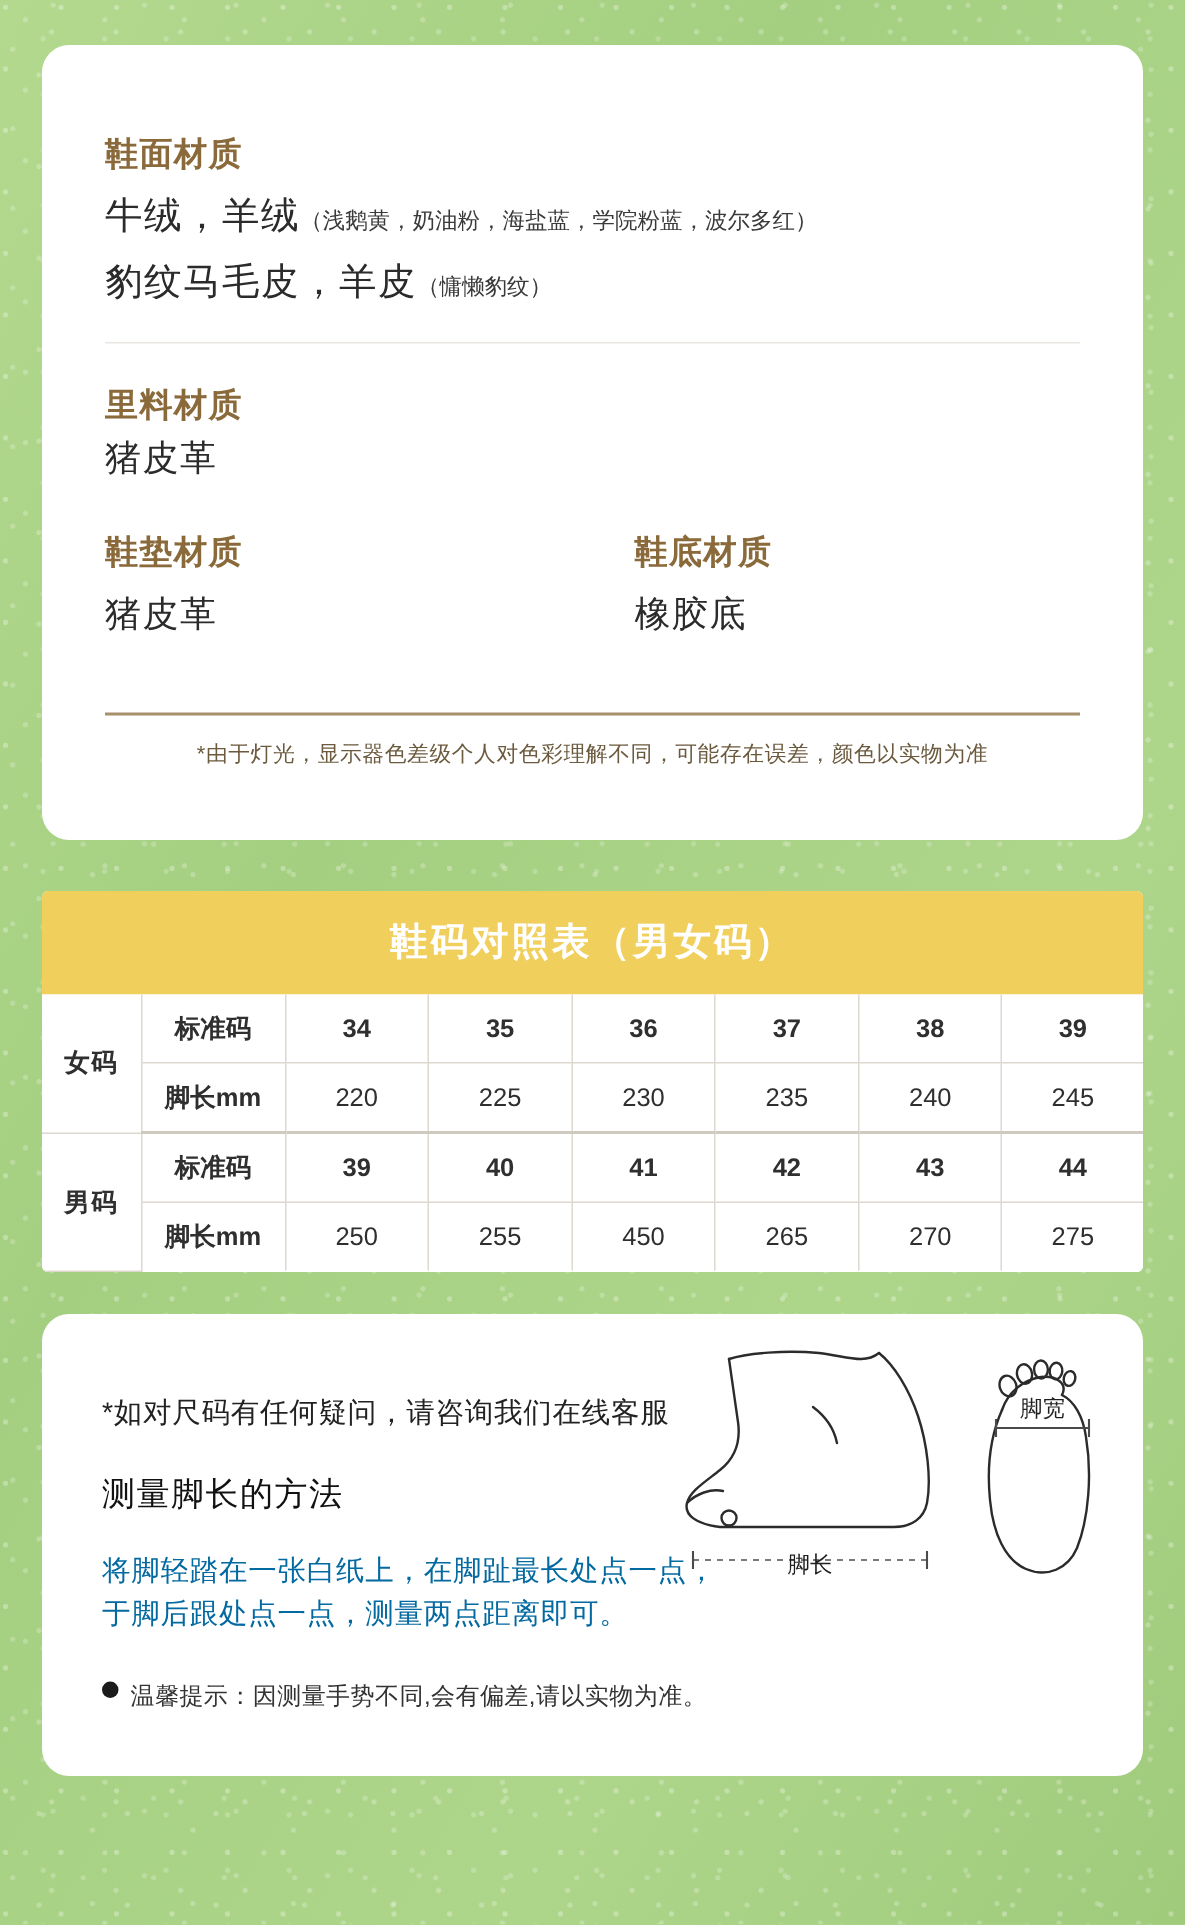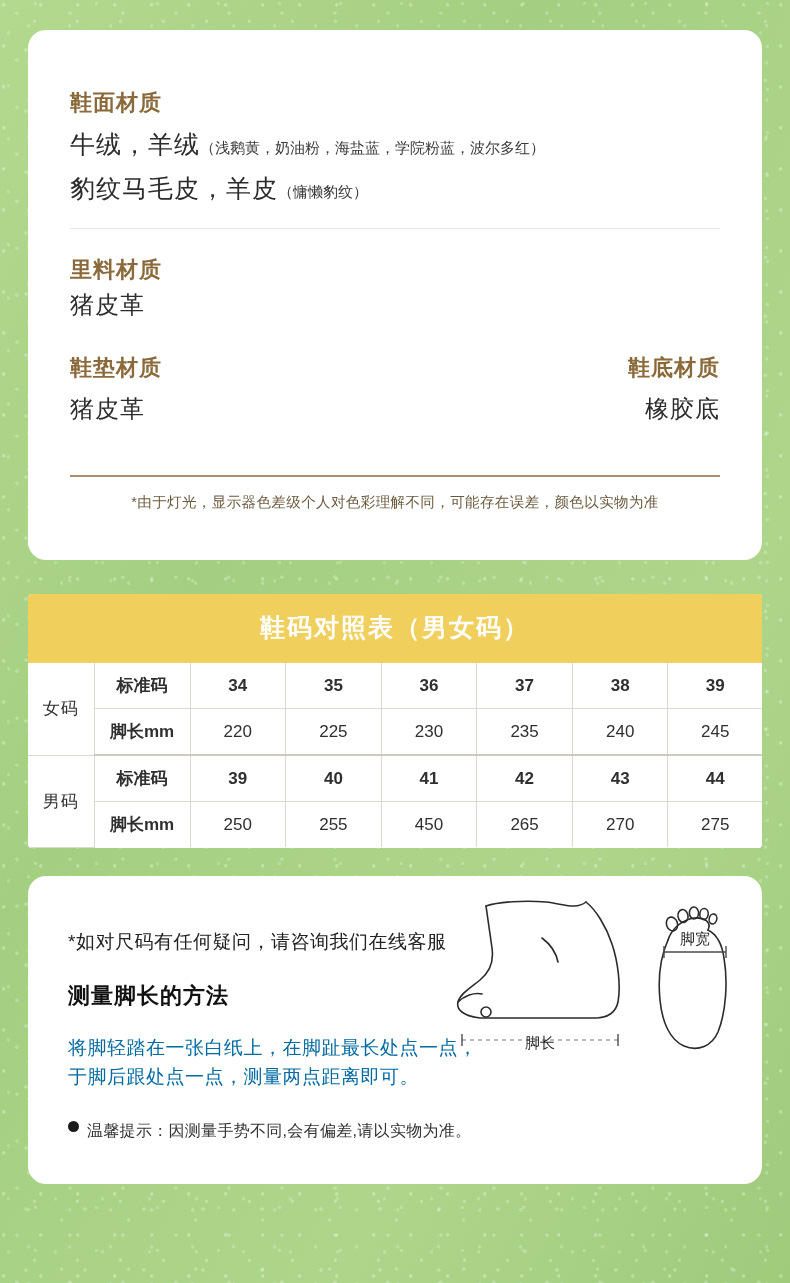--- a/index.html
+++ b/index.html
@@ -68,21 +68,21 @@
     background: #e9e5df;
     margin: 22px 0 26px 0;
   }
   .mat-lining-h { margin-bottom: 4px; }
   .mat-lining-v { font-size: 24px; color: #2b2b2b; margin: 4px 0 0 0; letter-spacing: 1px; }
   .two-col {
     display: flex;
     margin-top: 32px;
   }
   .two-col .col { width: 50%; }
-  .two-col .col.second { padding-left: 28px; text-align: right; }
+  .two-col .col.second { padding-left: 28px; }
   .two-col .val { font-size: 24px; color: #2b2b2b; margin-top: 6px; letter-spacing: 1px; }
   .divider-strong {
     height: 2px;
     background: #8a6a3a;
     opacity: .75;
     margin: 26px 0 16px 0;
   }
   .note-small {
     font-size: 14.5px;
     color: #6b5a3e;
@@ -112,39 +112,39 @@
     color: #2f2f2f;
     padding: 11px 0;
     border-right: 1px solid #ddd8d0;
     border-bottom: 1px solid #ddd8d0;
   }
   table.size tr td:last-child { border-right: none; }
   table.size tr:last-child td { border-bottom: none; }
   td.group {
     width: 66px;
     font-size: 19px;
-    font-weight: 400;
+    font-weight: 700;
     color: #222;
     letter-spacing: 1px;
     border-right: 1px solid #ddd8d0;
   }
   td.rowlabel {
     width: 96px;
     font-size: 16px;
     color: #2f2f2f;
     font-weight: 600;
   }
   td.std { font-weight: 700; font-size: 19px; }
   td.mm { color: #444; }
   tr.sep td { border-bottom: 2px solid #cfc9bf; }
 
   
   .meas-card { margin-top: 28px; padding: 34px 40px 26px 40px; min-height: 268px; position: relative; }
   .meas-q { font-size: 19px; color: #222; font-weight: 400; letter-spacing: .5px; }
-  .meas-h { font-size: 22px; color: #111; font-weight: 700; margin-top: 26px; letter-spacing: 1px; }
+  .meas-h { font-size: 22px; color: #111; font-weight: 400; margin-top: 26px; letter-spacing: 1px; }
   .meas-p { font-size: 19px; color: #0369a1; line-height: 1.55; margin-top: 10px; letter-spacing: .5px; max-width: 420px; }
   .meas-tip { font-size: 16px; color: #333; margin-top: 30px; letter-spacing: .3px; display: flex; align-items: flex-start; gap: 8px;}
   .bullet { width: 11px; height: 11px; border-radius: 50%; background: #1b1b1b; display: inline-block; }
   .diagram {
     position: absolute;
     right: 26px;
     top: 24px;
     width: 290px;
     height: 190px;
   }

